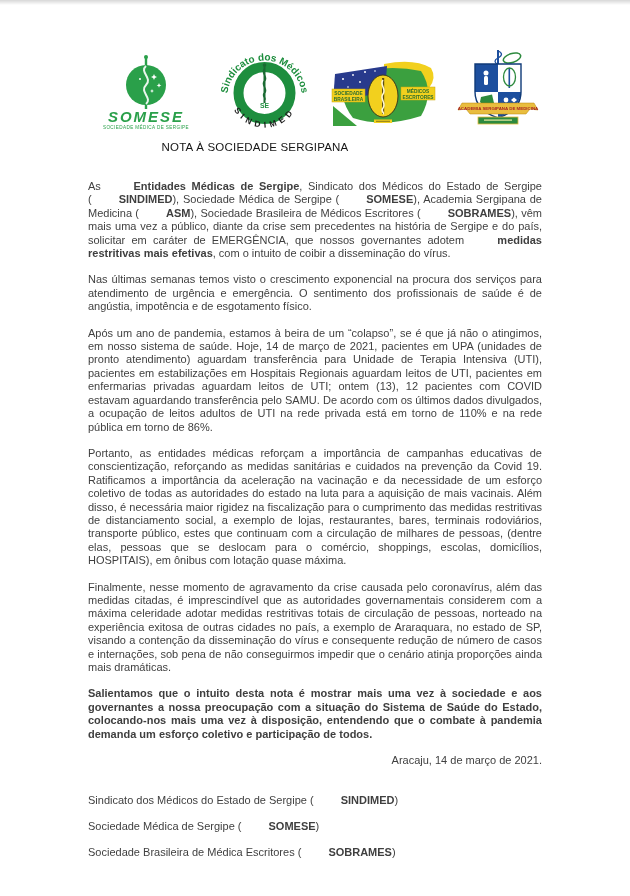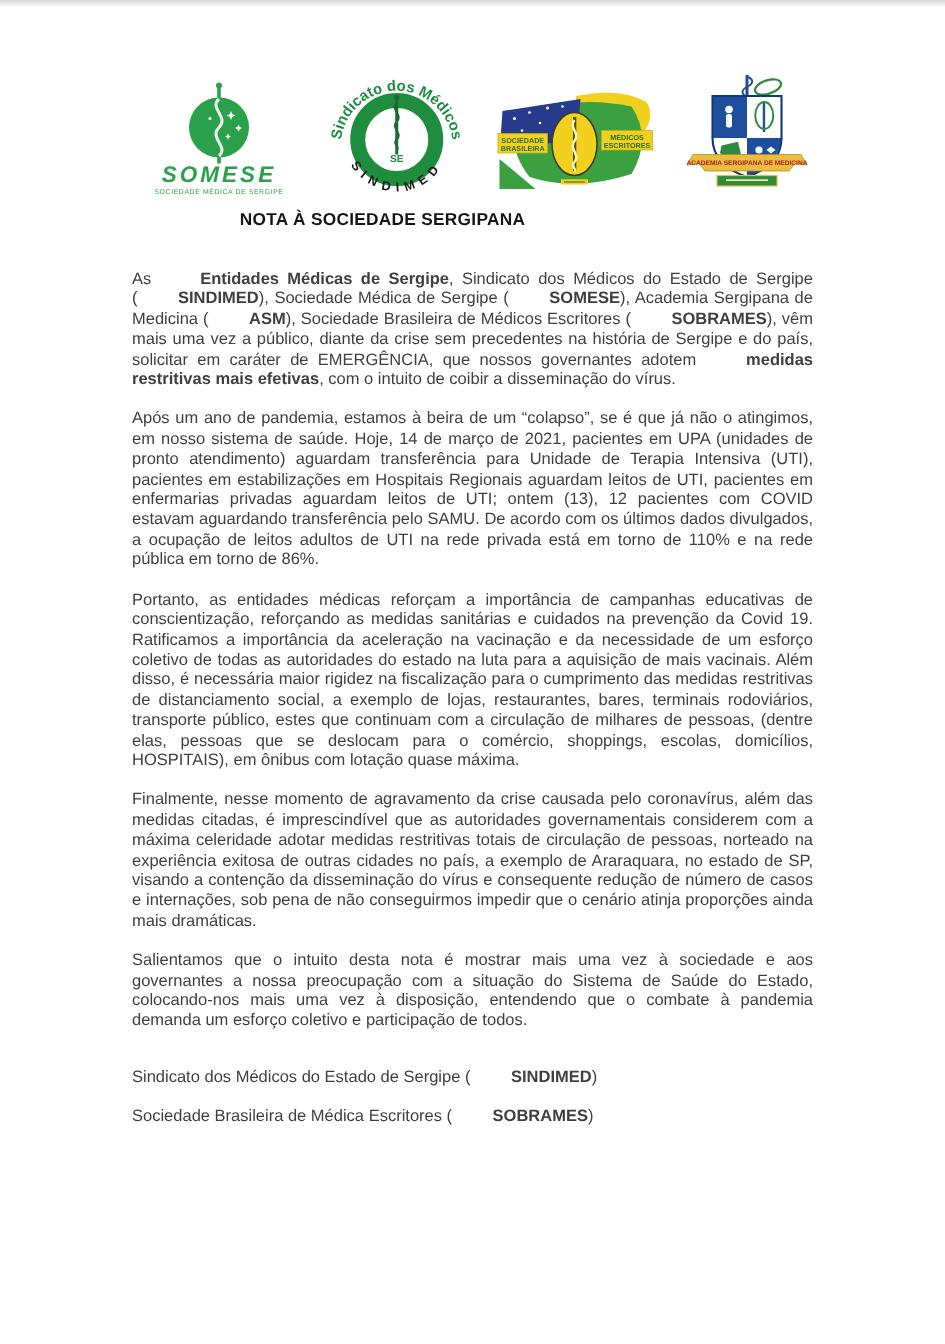--- a/index.html
+++ b/index.html
@@ -15,21 +15,21 @@
   
   .logo-row { position:absolute; top:46px; left:92px; width:456px;
     display:flex; justify-content:space-between; align-items:flex-start; }
   .logo { display:flex; flex-direction:column; align-items:center; }
   .somese-word { font-size:15px; font-weight:bold; font-style:italic;
     color:#2aa04a; letter-spacing:2px; line-height:14px; margin-top:-2px; }
   .somese-cap { font-size:4.6px; color:#2aa04a; letter-spacing:0.4px; margin-top:1px; }
 
   
   .doc-title { position:absolute; top:141px; left:0; width:510px; text-align:center;
-    font-size:11.5px; font-weight:bold; color:#151515; letter-spacing:0.2px; }
+    font-size:11.5px; font-weight:normal; color:#151515; letter-spacing:0.2px; }
 
   
   .body-col { position:absolute; top:180px; left:88px; width:454px;
     font-size:11px; line-height:13.4px; color:#3f3f3f; }
   .body-col p.para { text-align:justify; margin-bottom:13px; }
   .date-line { text-align:right; margin-bottom:27px; }
   .sig { margin-bottom:12.5px; }
   .sig-block { margin-top:24px; }
   b { font-weight:bold;padding-left:27px; }
 </style>
@@ -128,23 +128,26 @@
         <rect x="24" y="69" width="40" height="7" fill="#2d8a3e" stroke="#e9bd3e" stroke-width="0.8"></rect>
         <rect x="30" y="71.5" width="28" height="1.2" fill="#e9e9a0"></rect>
       </svg>
     </div>
   </div>
 
   <div class="doc-title">NOTA À SOCIEDADE SERGIPANA</div>
 
   <div class="body-col">
     <p class="para"><span>As </span><b>Entidades Médicas de Sergipe</b><span>, Sindicato dos Médicos do Estado de Sergipe (</span><b>SINDIMED</b><span>), Sociedade Médica de Sergipe (</span><b>SOMESE</b><span>), Academia Sergipana de Medicina (</span><b>ASM</b><span>), Sociedade Brasileira de Médicos Escritores (</span><b>SOBRAMES</b><span>), vêm mais uma vez a público, diante da crise sem precedentes na história de Sergipe e do país, solicitar em caráter de EMERGÊNCIA, que nossos governantes adotem </span><b>medidas restritivas mais efetivas</b><span>, com o intuito de coibir a disseminação do vírus.</span></p>
+    <p class="para"><span>Nas últimas semanas temos visto o crescimento exponencial na procura dos serviços para atendimento de urgência e emergência. O sentimento dos profissionais de saúde é de angústia, impotência e de esgotamento físico.</span></p>
     <p class="para"><span>Após um ano de pandemia, estamos à beira de um “colapso”, se é que já não o atingimos, em nosso sistema de saúde. Hoje, 14 de março de 2021, pacientes em UPA (unidades de pronto atendimento) aguardam transferência para Unidade de Terapia Intensiva (UTI), pacientes em estabilizações em Hospitais Regionais aguardam leitos de UTI, pacientes em enfermarias privadas aguardam leitos de UTI; ontem (13), 12 pacientes com COVID estavam aguardando transferência pelo SAMU. De acordo com os últimos dados divulgados, a ocupação de leitos adultos de UTI na rede privada está em torno de 110% e na rede pública em torno de 86%.</span></p>
     <p class="para"><span>Portanto, as entidades médicas reforçam a importância de campanhas educativas de conscientização, reforçando as medidas sanitárias e cuidados na prevenção da Covid 19. Ratificamos a importância da aceleração na vacinação e da necessidade de um esforço coletivo de todas as autoridades do estado na luta para a aquisição de mais vacinais. Além disso, é necessária maior rigidez na fiscalização para o cumprimento das medidas restritivas de distanciamento social, a exemplo de lojas, restaurantes, bares, terminais rodoviários, transporte público, estes que continuam com a circulação de milhares de pessoas, (dentre elas, pessoas que se deslocam para o comércio, shoppings, escolas, domicílios, HOSPITAIS), em ônibus com lotação quase máxima.</span></p>
     <p class="para"><span>Finalmente, nesse momento de agravamento da crise causada pelo coronavírus, além das medidas citadas, é imprescindível que as autoridades governamentais considerem com a máxima celeridade adotar medidas restritivas totais de circulação de pessoas, norteado na experiência exitosa de outras cidades no país, a exemplo de Araraquara, no estado de SP, visando a contenção da disseminação do vírus e consequente redução de número de casos e internações, sob pena de não conseguirmos impedir que o cenário atinja proporções ainda mais dramáticas.</span></p>
-    <p class="para" style="margin-bottom:13px;"><span>Salientamos que o intuito desta nota é mostrar mais uma vez à sociedade e aos governantes a nossa preocupação com a situação do Sistema de Saúde do Estado, colocando-nos mais uma vez à disposição, entendendo que o combate à pandemia demanda um esforço coletivo e participação de todos.</span></p>
+    <p class="para" style="margin-bottom:13px;font-weight:bold;"><span>Salientamos que o intuito desta nota é mostrar mais uma vez à sociedade e aos governantes a nossa preocupação com a situação do Sistema de Saúde do Estado, colocando-nos mais uma vez à disposição, entendendo que o combate à pandemia demanda um esforço coletivo e participação de todos.</span></p>
+    <p class="date-line">Aracaju, 14 de março de 2021.</p>
 
     <div class="sig-block">
       <p class="sig"><span>Sindicato dos Médicos do Estado de Sergipe (</span><b>SINDIMED</b><span>)</span></p>
+      <p class="sig"><span>Sociedade Médica de Sergipe (</span><b>SOMESE</b><span>)</span></p>
       <p class="sig"><span>Sociedade Brasileira de Médica Escritores (</span><b>SOBRAMES</b><span>)</span></p>
     </div>
   </div>
 </div>
 
 </body></html>

